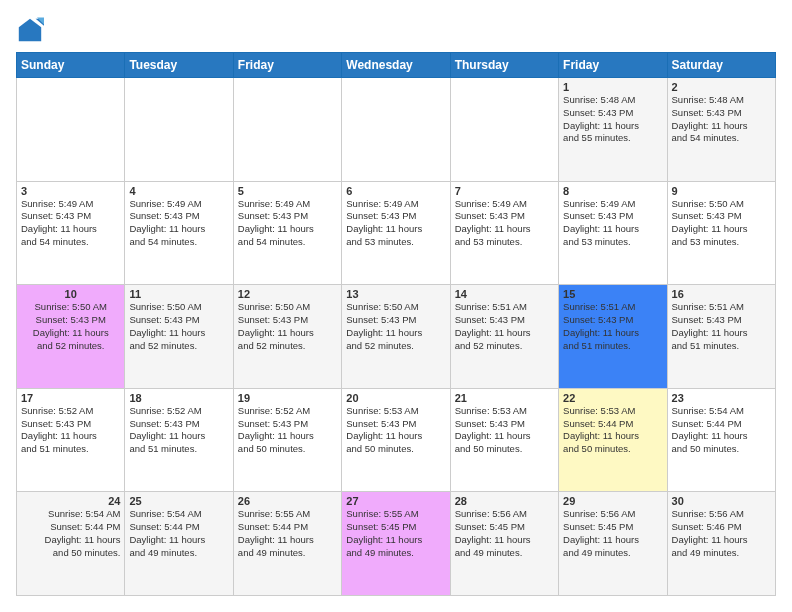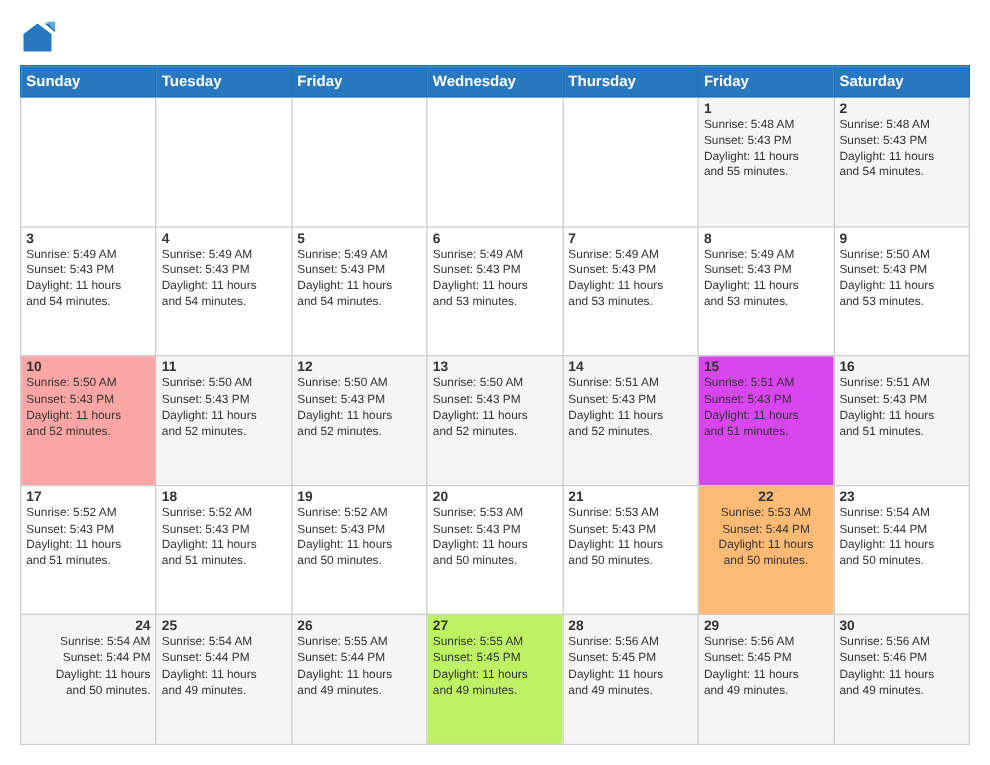--- a/index.html
+++ b/index.html
@@ -199,21 +199,21 @@
           </td>
           <td style="background: rgb(255, 255, 255);">
             <span class="day-num">9</span>
             <div class="day-info" style="white-space: pre-line;">Sunrise: 5:50 AM
 Sunset: 5:43 PM
 Daylight: 11 hours
 and 53 minutes.</div>
           </td>
         </tr>
         <tr>
-          <td style="background: #fca5a5;">
+          <td style="background: #f0abfc; text-align: center;">
             <span class="day-num">10</span>
             <div class="day-info" style="white-space: pre-line;">Sunrise: 5:50 AM
 Sunset: 5:43 PM
 Daylight: 11 hours
 and 52 minutes.</div>
           </td>
           <td style="background: rgb(245, 245, 245);">
             <span class="day-num">11</span>
             <div class="day-info" style="white-space: pre-line;">Sunrise: 5:50 AM
 Sunset: 5:43 PM
@@ -234,21 +234,21 @@
 Daylight: 11 hours
 and 52 minutes.</div>
           </td>
           <td style="background: rgb(245, 245, 245);">
             <span class="day-num">14</span>
             <div class="day-info" style="white-space: pre-line;">Sunrise: 5:51 AM
 Sunset: 5:43 PM
 Daylight: 11 hours
 and 52 minutes.</div>
           </td>
-          <td style="background: #d946ef;">
+          <td style="background: #3b82f6;">
             <span class="day-num">15</span>
             <div class="day-info" style="white-space: pre-line;">Sunrise: 5:51 AM
 Sunset: 5:43 PM
 Daylight: 11 hours
 and 51 minutes.</div>
           </td>
           <td style="background: rgb(245, 245, 245);">
             <span class="day-num">16</span>
             <div class="day-info" style="white-space: pre-line;">Sunrise: 5:51 AM
 Sunset: 5:43 PM
@@ -285,21 +285,21 @@
 Daylight: 11 hours
 and 50 minutes.</div>
           </td>
           <td style="background: rgb(255, 255, 255);">
             <span class="day-num">21</span>
             <div class="day-info" style="white-space: pre-line;">Sunrise: 5:53 AM
 Sunset: 5:43 PM
 Daylight: 11 hours
 and 50 minutes.</div>
           </td>
-          <td style="background: #fdba74; text-align: center;">
+          <td style="background: #fef9c3;">
             <span class="day-num">22</span>
             <div class="day-info" style="white-space: pre-line;">Sunrise: 5:53 AM
 Sunset: 5:44 PM
 Daylight: 11 hours
 and 50 minutes.</div>
           </td>
           <td style="background: rgb(255, 255, 255);">
             <span class="day-num">23</span>
             <div class="day-info" style="white-space: pre-line;">Sunrise: 5:54 AM
 Sunset: 5:44 PM
@@ -322,21 +322,21 @@
 Daylight: 11 hours
 and 49 minutes.</div>
           </td>
           <td style="background: rgb(245, 245, 245);">
             <span class="day-num">26</span>
             <div class="day-info" style="white-space: pre-line;">Sunrise: 5:55 AM
 Sunset: 5:44 PM
 Daylight: 11 hours
 and 49 minutes.</div>
           </td>
-          <td style="background: #bef264;">
+          <td style="background: #f0abfc;">
             <span class="day-num">27</span>
             <div class="day-info" style="white-space: pre-line;">Sunrise: 5:55 AM
 Sunset: 5:45 PM
 Daylight: 11 hours
 and 49 minutes.</div>
           </td>
           <td style="background: rgb(245, 245, 245);">
             <span class="day-num">28</span>
             <div class="day-info" style="white-space: pre-line;">Sunrise: 5:56 AM
 Sunset: 5:45 PM

